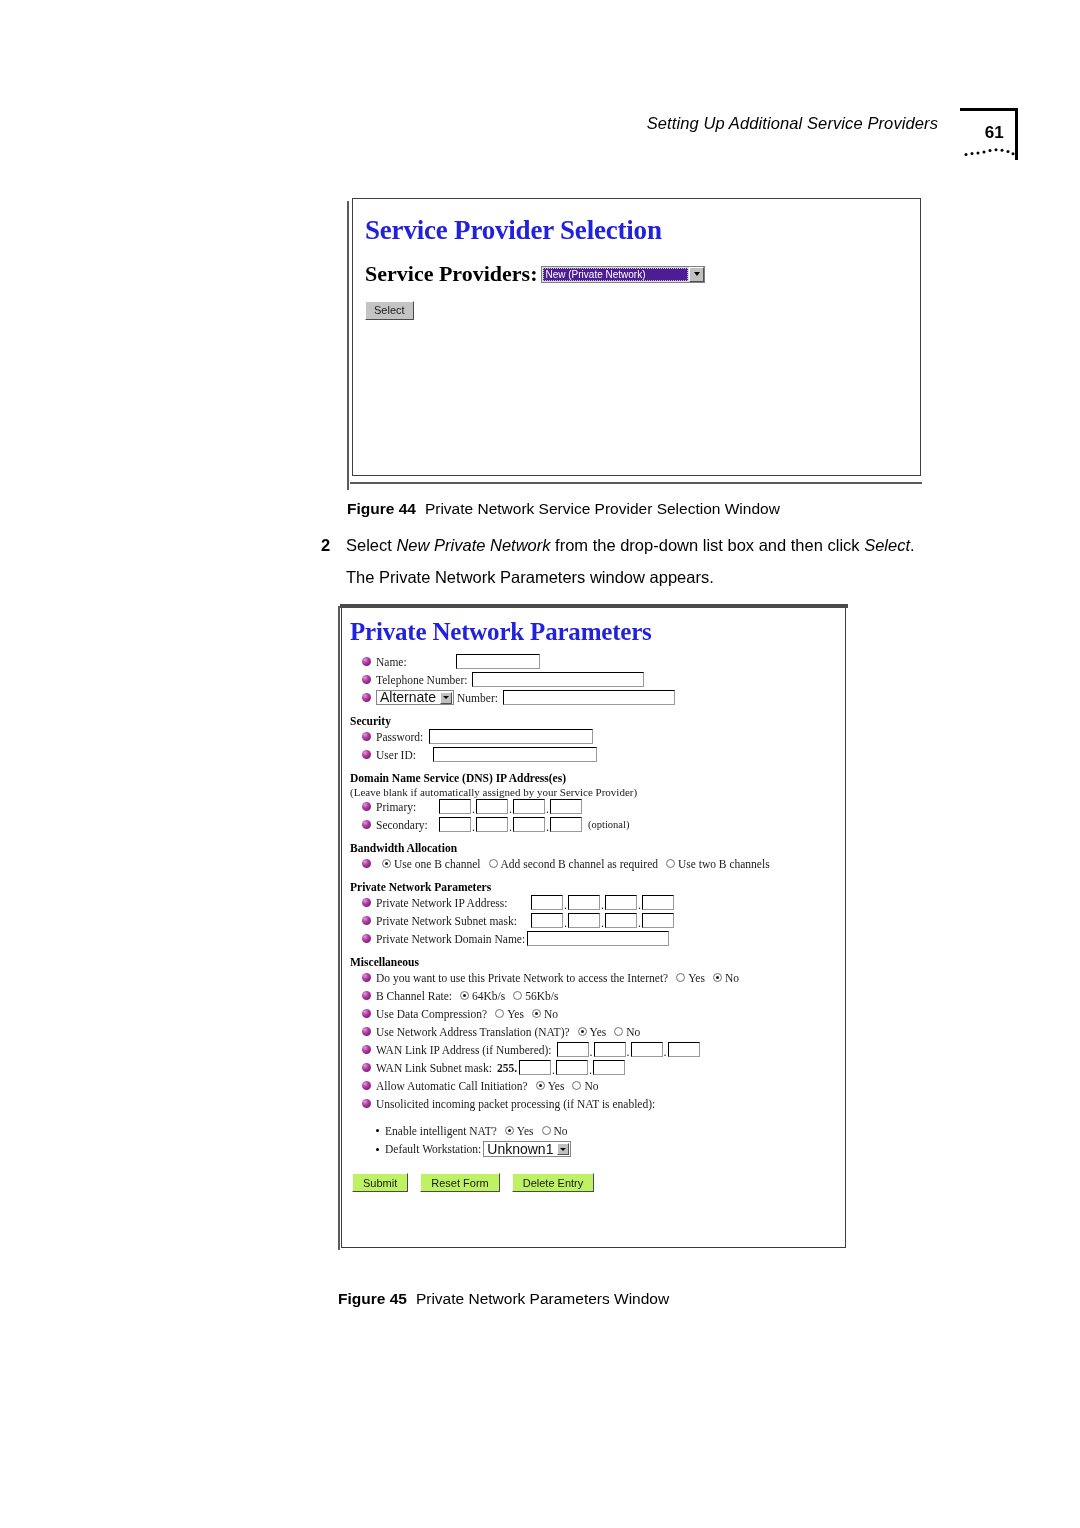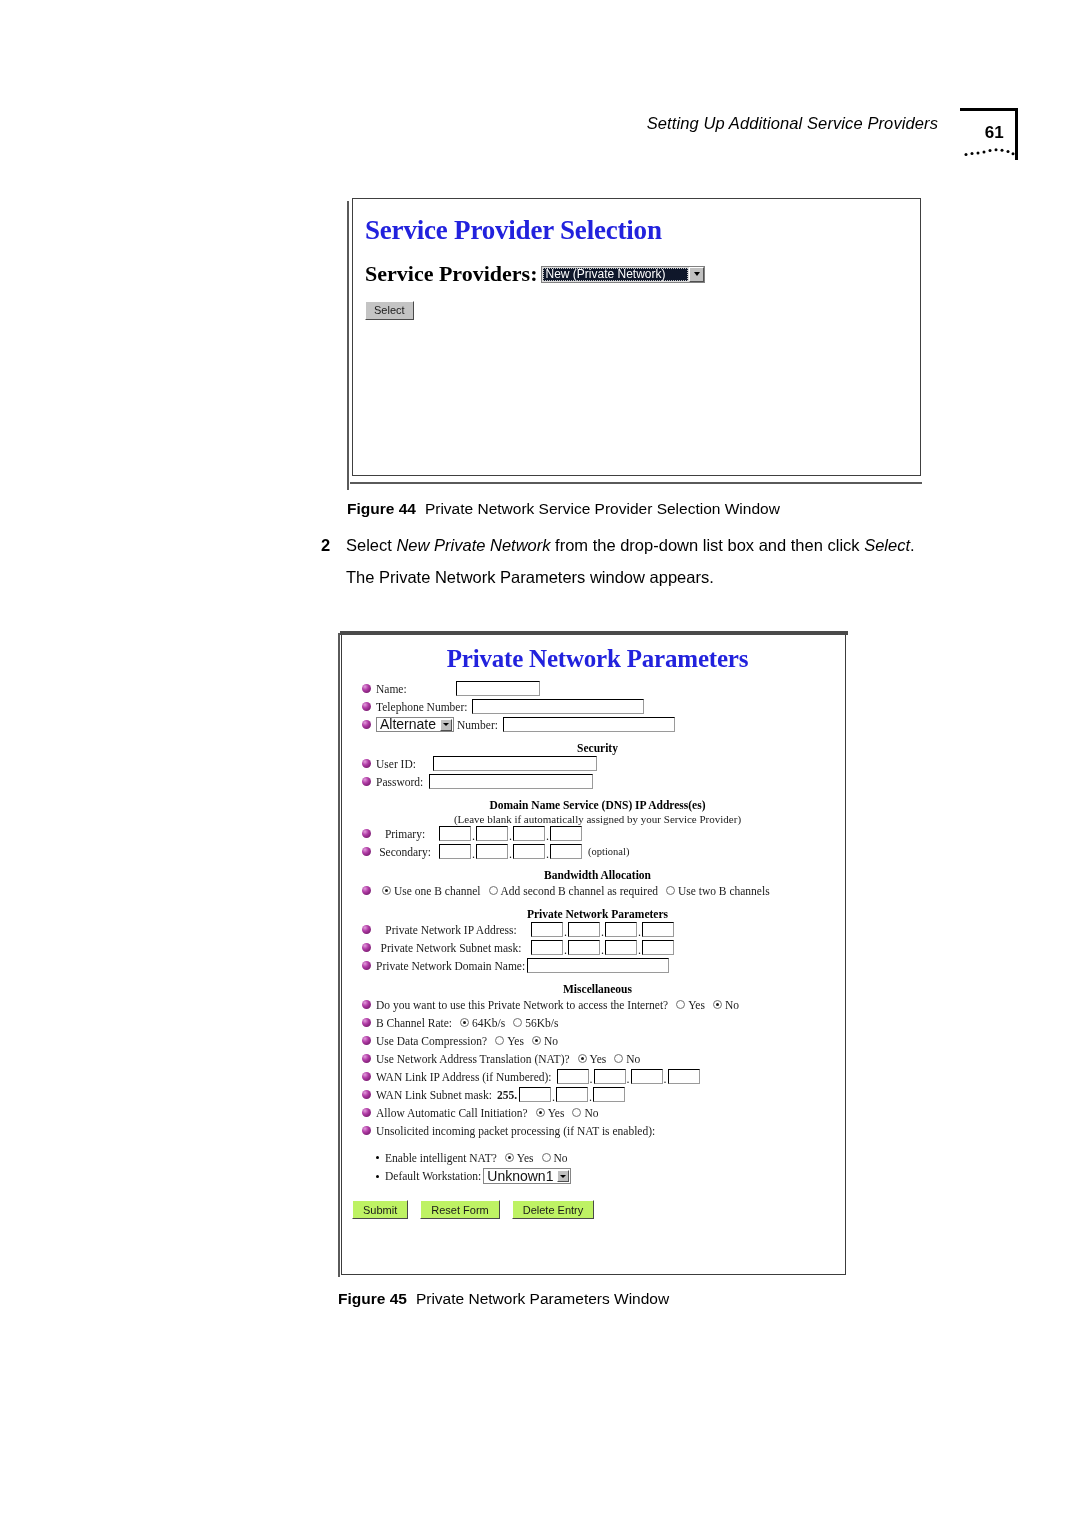--- a/index.html
+++ b/index.html
@@ -127,24 +127,24 @@
     border: 1px solid #808080;
     background: #dcdcdc;
     box-sizing: border-box;
     display: flex;
     align-items: center;
   }
   .sp-select .sel-value {
     flex: 1;
     height: 13px;
     margin: 1px 1px 1px 1px;
-    background: #0f172a;
+    background: #4c1d95;
     color: #ffffff;
     font-family: "Liberation Sans", sans-serif;
-    font-size: 12px;
+    font-size: 10px;
     line-height: 13px;
     padding-left: 2px;
     white-space: nowrap;
     overflow: hidden;
     outline: 1px dotted #c8c8c8;
     outline-offset: -1px;
     box-sizing: border-box;
   }
   .sp-select .sel-arrow {
     width: 15px;
@@ -226,24 +226,23 @@
     margin-left: 25px;
     font-family: "Liberation Sans", sans-serif;
     font-size: 16.5px;
     line-height: 1.95;
   }
 
   
   .fig2-wrap {
     position: absolute;
     left: 338px;
-    top: 631px;
+    top: 604px;
     width: 512px;
     height: 648px;
-    text-align: center;
   }
   .fig2-topbar {
     position: absolute;
     left: 2px;
     top: 0;
     width: 508px;
     height: 4px;
     background: #4a4a4a;
   }
   .fig2-shadow-left {
@@ -509,27 +508,27 @@
               <span class="tri-down"></span>
             </span>
         </span>
         <span class="flabel">Number:</span>
         <span class="tbox" style="width:172px;"></span>
       </div>
 
       <div class="sect-head">Security</div>
       <div class="frow">
         <span class="bullet"></span>
+        <span class="flabel">Password:</span>
+        <span class="tbox" style="width:164px; margin-left:1px;"></span>
+      </div>
+      <div class="frow">
+        <span class="bullet"></span>
         <span class="flabel">User ID:</span>
         <span class="tbox" style="width:164px; margin-left:12px;"></span>
-      </div>
-      <div class="frow">
-        <span class="bullet"></span>
-        <span class="flabel">Password:</span>
-        <span class="tbox" style="width:164px; margin-left:1px;"></span>
       </div>
 
       <div class="sect-head">Domain Name Service (DNS) IP Address(es)</div>
       <div class="sect-note">(Leave blank if automatically assigned by your Service Provider)</div>
       <div class="frow">
         <span class="bullet"></span>
         <span class="flabel" style="min-width:58px;">Primary:</span>
         <span class="tbox octet"></span>
           <span class="dotsep">.</span>
         <span class="tbox octet"></span>

